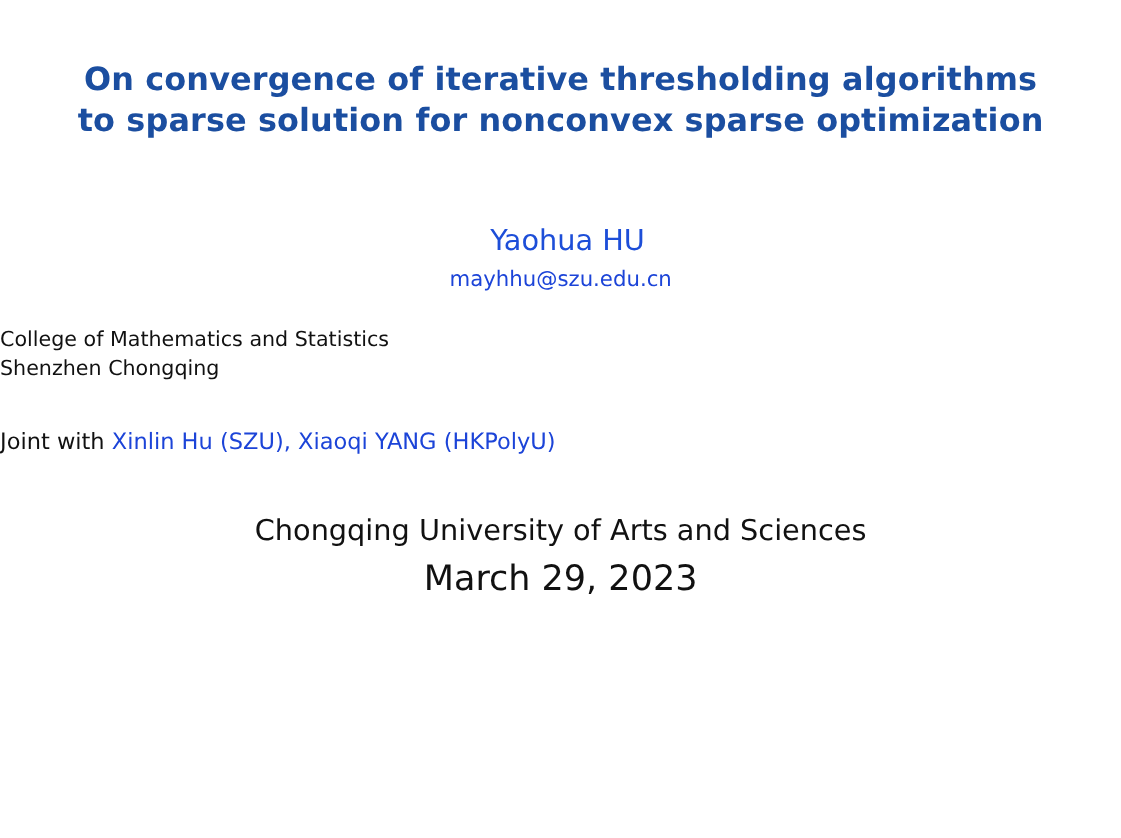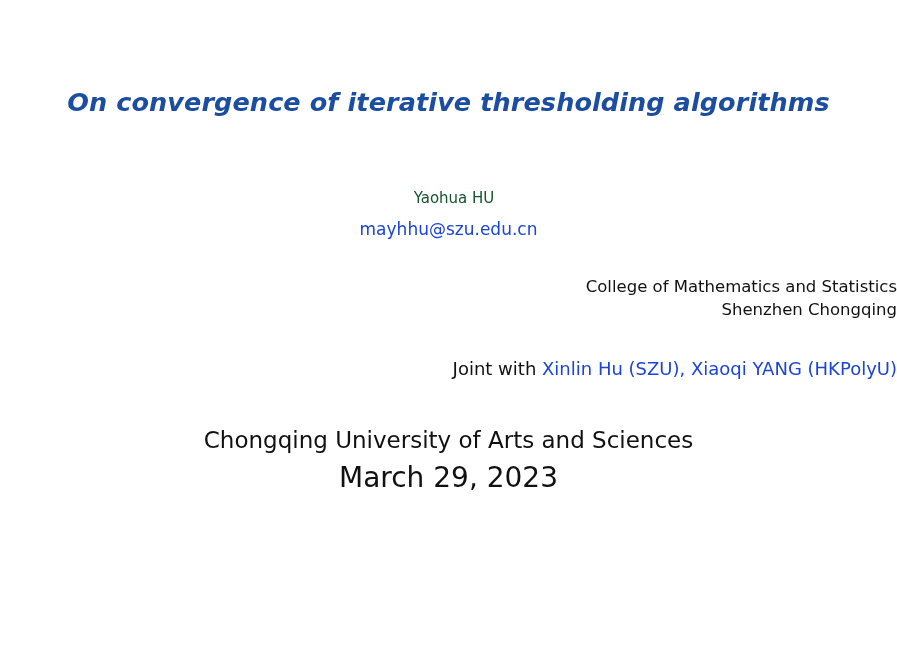--- a/index.html
+++ b/index.html
@@ -16,62 +16,61 @@
   .slide {
     position: relative;
     width: 897px;
     height: 670px;
     box-sizing: border-box;
     display: flex;
     flex-direction: column;
     align-items: center;
   }
   .title-block {
-    margin-top: 86px;
+    margin-top: 48px;
     width: 100%;
     text-align: center;
-    font-style: italic;
   }
   .title-line {
     color: #1b4ea0;
     font-weight: bold;
     font-size: 25.5px;
     line-height: 33px;
     letter-spacing: 0.1px;
   }
   .author-block {
     margin-top: 64px;
     width: 100%;
     text-align: center;
   }
   .author-name {
-    color: #14532d;
-    font-size: 15px;
+    color: #1d4ed8;
+    font-size: 23px;
     line-height: 30px;
     margin-left: 11px;
   }
   .author-email {
     color: #1c44d8;
     font-size: 17px;
     line-height: 32px;
   }
   .affil-block {
-    margin-top: 30px;
+    margin-top: 20px;
     width: 100%;
-    text-align: right;
+    text-align: left;
   }
   .affil-line {
     color: #111111;
     font-size: 16.5px;
     line-height: 23px;
   }
   .joint-block {
     margin-top: 35px;
     width: 100%;
-    text-align: right;
+    text-align: left;
     font-size: 18px;
     color: #111111;
     line-height: 26px;
   }
   .joint-link {
     color: #1c44d8;
   }
   .venue-block {
     margin-top: 38px;
     width: 100%;
@@ -88,20 +87,21 @@
     line-height: 36px;
   }
 </style>
 </head>
 <body>
 
 <div class="slide">
 
   <div class="title-block">
     <div class="title-line">On convergence of iterative thresholding algorithms</div>
+    <div class="title-line">to sparse solution for nonconvex sparse optimization</div>
   </div>
 
   <div class="author-block">
     <div class="author-name">Yaohua HU</div>
     <div class="author-email">mayhhu@szu.edu.cn</div>
   </div>
 
   <div class="affil-block">
     <div class="affil-line">College of Mathematics and Statistics</div>
     <div class="affil-line">Shenzhen Chongqing</div>

